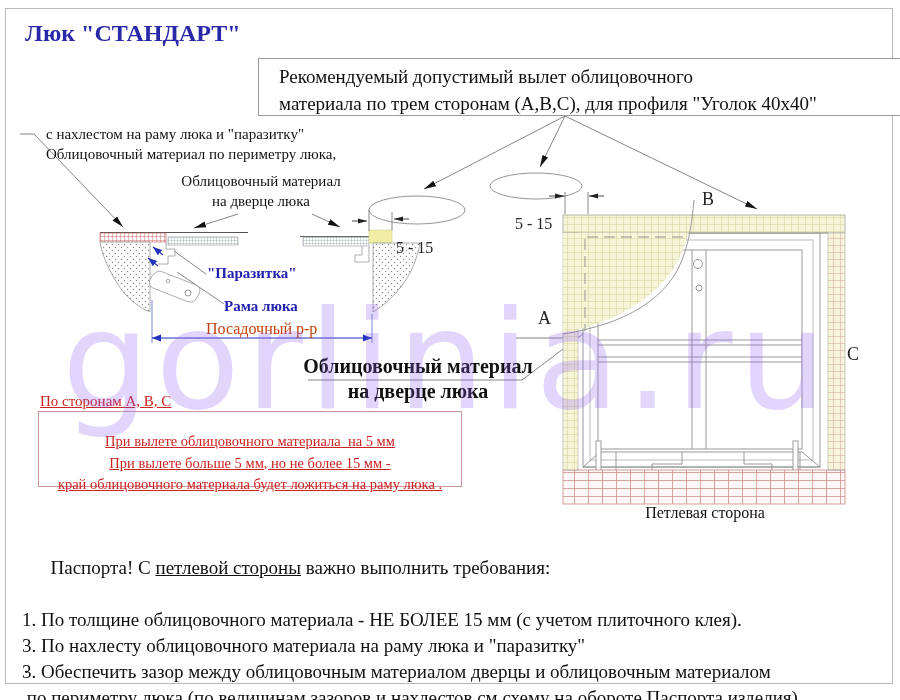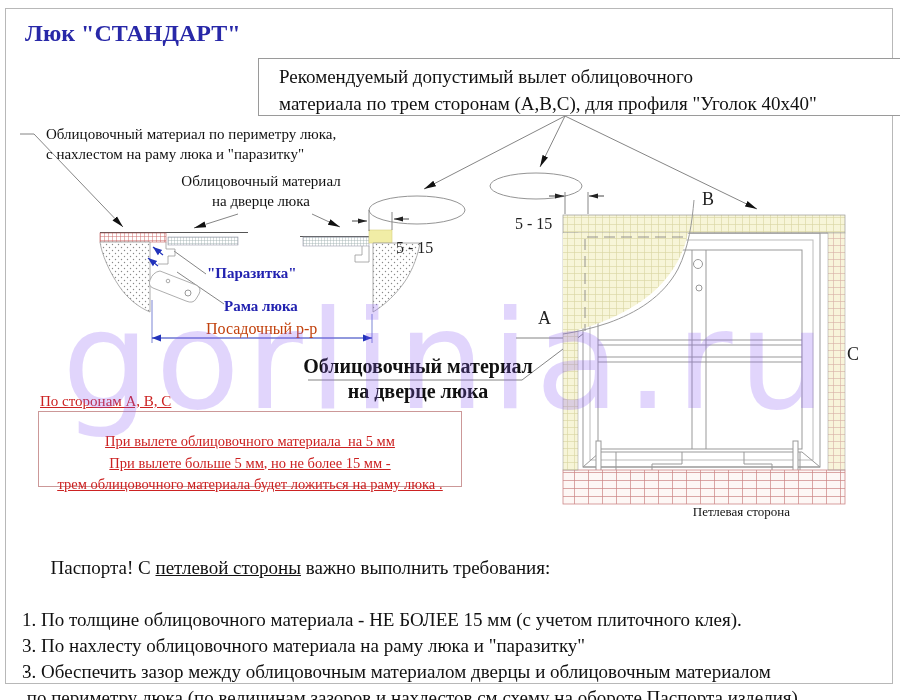--- a/index.html
+++ b/index.html
@@ -19,21 +19,21 @@
   .blue-lg{color:#c2410c;font-weight:normal;font-size:16px;}
   .side-letter{font-size:18px;color:#222;}
   .boldlbl{font-size:20px;font-weight:bold;line-height:25px;text-align:center;width:236px;}
   .red{color:#cc2222;text-decoration:underline;}
   .red-head{font-size:15px;}
   .redbox{width:424px;height:76px;border:1px solid #cc9898;box-sizing:border-box;
           text-align:center;font-size:14.5px;line-height:21.5px;padding-top:19px;}
   .u{text-decoration:underline;}
   .reqs{width:872px;font-size:19px;line-height:26px;}
   .req-line{white-space:pre-wrap;}
-  .hinge-lbl{font-size:13px;width:170px;text-align:right;}
+  .hinge-lbl{font-size:16px;width:170px;text-align:center;}
   .watermark{position:absolute;left:62px;top:292px;z-index:10;pointer-events:none;
              font-family:"DejaVu Sans", sans-serif;font-size:138px;line-height:1;
              letter-spacing:6px;color:#8b5cf6;opacity:0.25;}
 </style>
 </head>
 <body>
 
 <div class="canvas">
   <div class="page-border"></div>
 
@@ -152,22 +152,22 @@
   </svg>
 
   <div class="abs title" style="left:25px;top:20px;">Люк "СТАНДАРТ"</div>
 
   <div class="abs recbox" style="left:258px;top:58px;">
     <div>Рекомендуемый допустимый вылет облицовочного</div>
     <div>материала по трем сторонам (А,В,С), для профиля "Уголок 40x40"</div>
   </div>
 
   <div class="abs lbl" style="left:46px;top:124px;">
+    <div>с нахлестом на раму люка и "паразитку"</div>
     <div>Облицовочный материал по периметру люка,</div>
-    <div>с нахлестом на раму люка и "паразитку"</div>
   </div>
 
   <div class="abs lbl lbl-c" style="left:168px;top:171px;width:186px;">
     <div>Облицовочный материал</div>
     <div>на дверце люка</div>
   </div>
 
   <div class="abs dim" style="left:396px;top:202px;">5 - 15</div>
   <div class="abs dim" style="left:515px;top:178px;">5 - 15</div>
 
@@ -184,21 +184,21 @@
     <div>на дверце люка</div>
   </div>
 
   <div class="abs hinge-lbl" style="left:620px;top:504px;">Петлевая сторона</div>
 
   <div class="abs red red-head" style="left:40px;top:393px;">По сторонам А, В, С</div>
 
   <div class="abs redbox red" style="left:38px;top:411px;">
     <div class="req-line">При вылете облицовочного материала  на 5 мм</div>
     <div class="req-line">При вылете больше 5 мм, но не более 15 мм -</div>
-    <div class="req-line u">трем облицовочного материала будет ложиться на раму люка .</div>
+    <div class="req-line u">край облицовочного материала будет ложиться на раму люка .</div>
   </div>
 
   <div class="abs reqs" style="left:22px;top:529px;">
     <div class="req-line">
       <span>Паспорта! С </span><span class="u">петлевой стороны</span><span> важно выполнить требования:</span>
     </div>
     <div class="req-line">1. По толщине облицовочного материала - НЕ БОЛЕЕ 15 мм (с учетом плиточного клея).</div>
     <div class="req-line">3. По нахлесту облицовочного материала на раму люка и "паразитку"</div>
     <div class="req-line">3. Обеспечить зазор между облицовочным материалом дверцы и облицовочным материалом</div>
     <div class="req-line"> по периметру люка (по величинам зазоров и нахлестов см.схему на обороте Паспорта изделия).</div>

